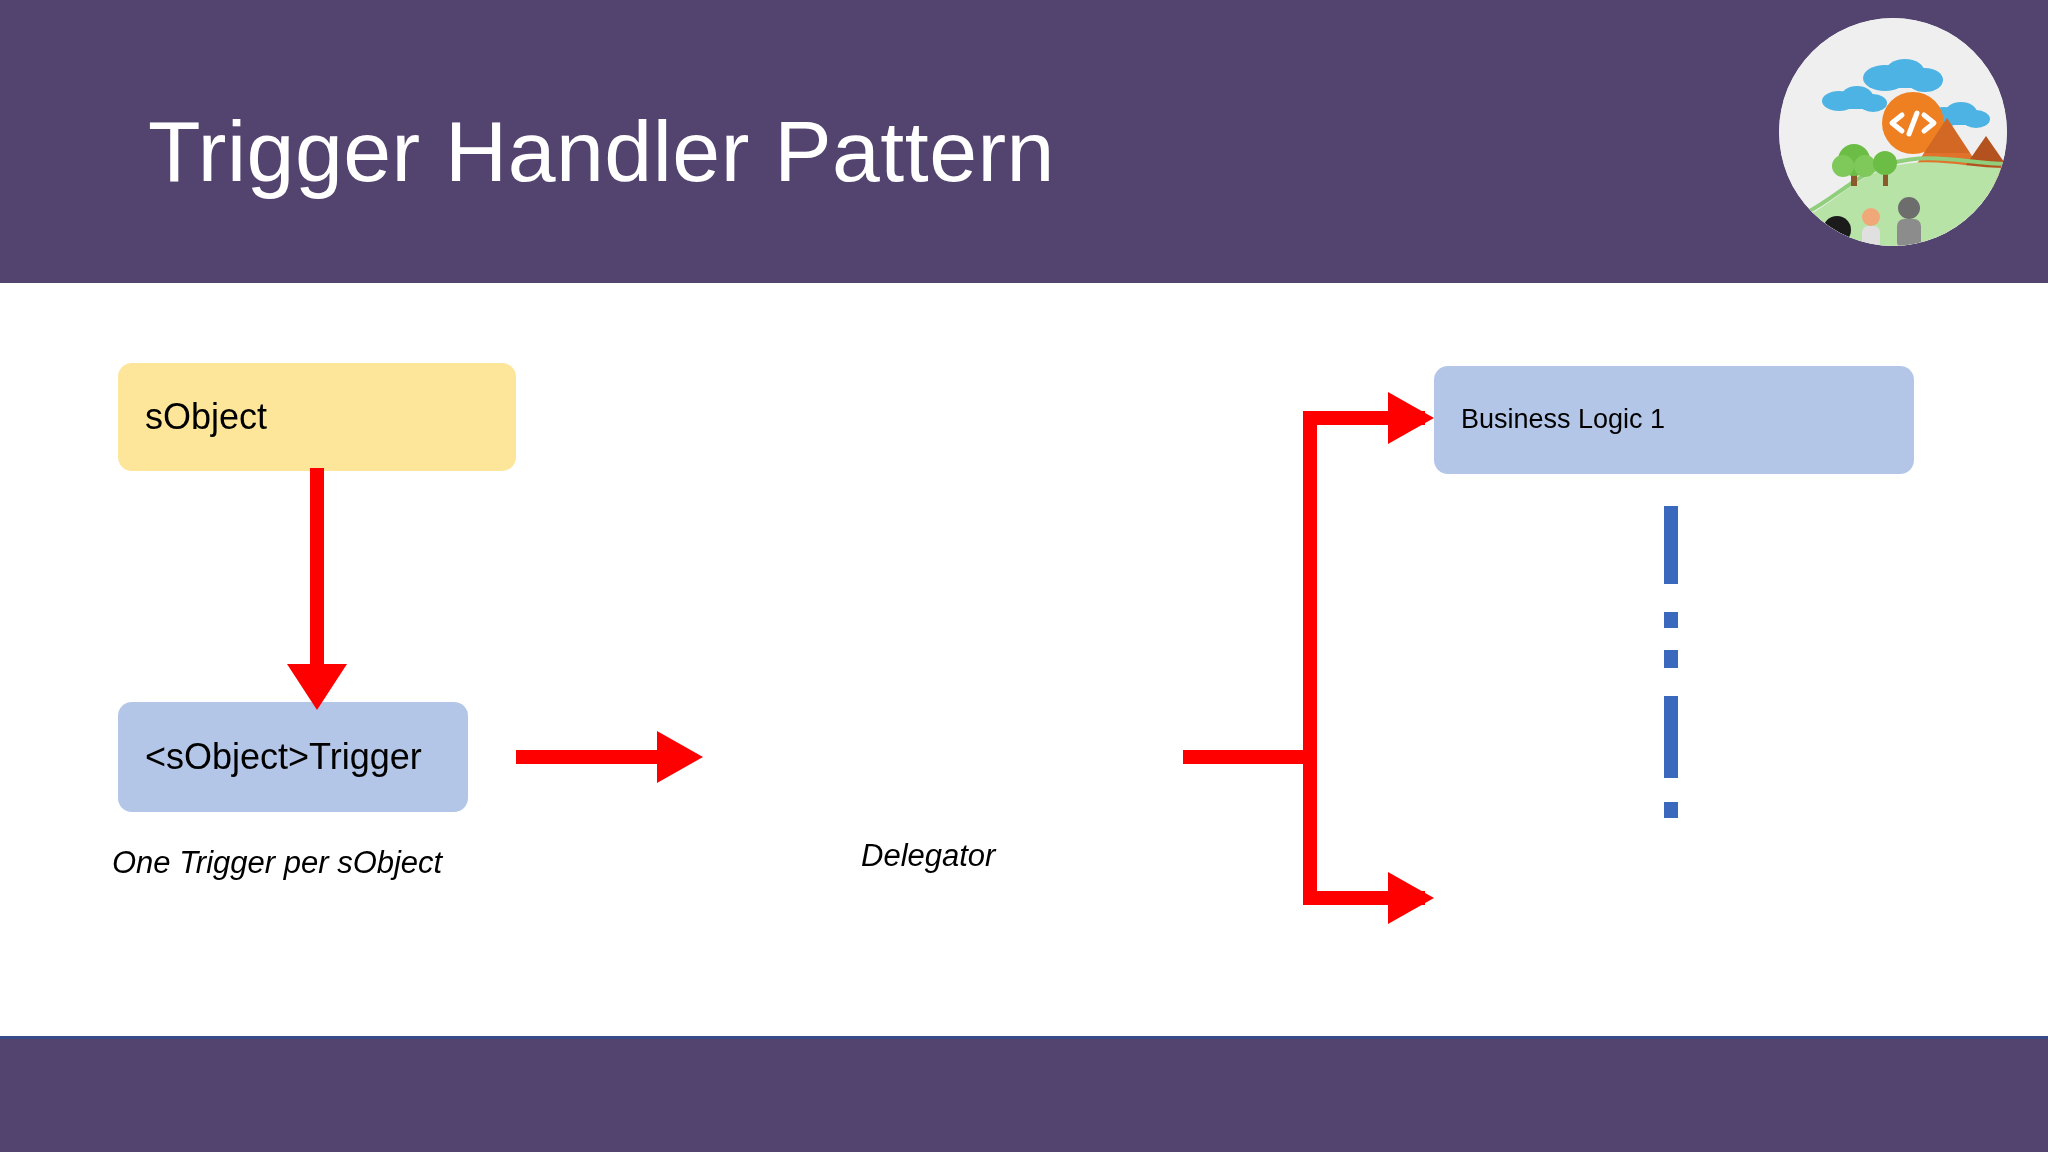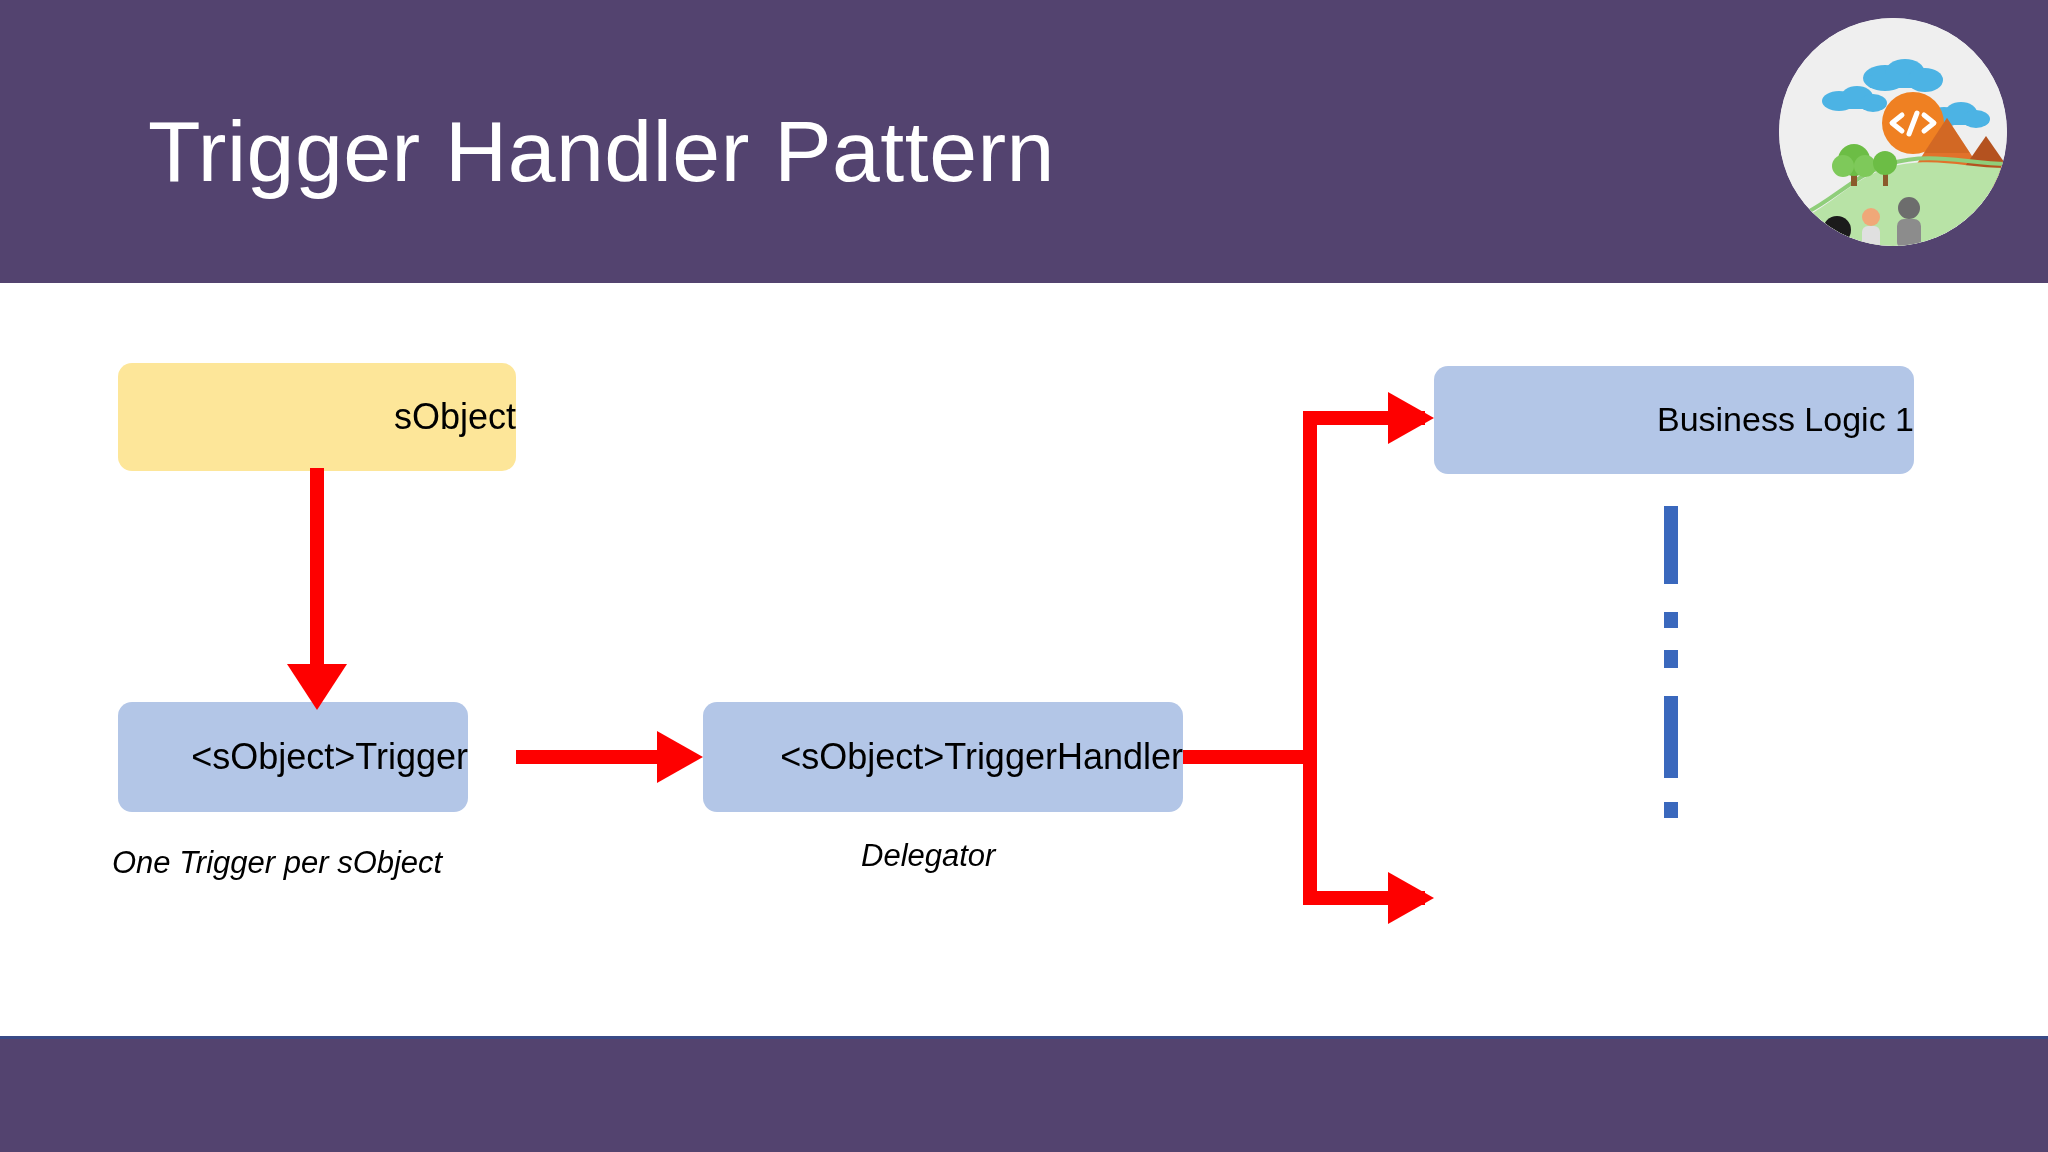--- a/index.html
+++ b/index.html
@@ -61,43 +61,44 @@
   }
   .logo svg { display: block; width: 228px; height: 228px; }
 
   
   .node {
     position: absolute;
     box-sizing: border-box;
     border-radius: 14px;
     display: flex;
     align-items: center;
-    justify-content: flex-end;
+    justify-content: flex-start;
     color: #000000;
     text-align: center;
     line-height: 1.1;
+    padding-left: 27px;
   }
   .node-yellow { background: #fde699; }
   .node-blue   { background: #b3c6e7; }
 
   #node-sobject {
     left: 118px;  top: 363px;  width: 398px;  height: 108px;
     font-size: 36px;
   }
   #node-trigger {
     left: 118px;  top: 702px;  width: 350px;  height: 110px;
     font-size: 36px;
   }
   #node-handler {
     left: 703px;  top: 702px;  width: 480px;  height: 110px;
     font-size: 36px;
   }
   #node-logic-1 {
     left: 1434px; top: 366px;  width: 480px;  height: 108px;
-    font-size: 34px;
+    font-size: 27px;
   }
   #node-logic-n {
     left: 1432px; top: 853px;  width: 480px;  height: 112px;
     font-size: 34px;
   }
 
   
   .caption {
     position: absolute;
     font-style: italic;
@@ -222,23 +223,20 @@
   </div>
 
   <div class="node node-yellow" id="node-sobject">
     <span>sObject</span>
   </div>
 
   <div class="node node-blue" id="node-trigger">
     <span>&lt;sObject&gt;Trigger</span>
   </div>
 
-  <div class="node node-blue" id="node-handler">
-    <span>&lt;sObject&gt;TriggerHandler</span>
-  </div>
 
   <div class="node node-blue" id="node-logic-1">
     <span>Business Logic 1</span>
   </div>
 
 
   <div class="caption" id="caption-trigger">One Trigger per sObject</div>
   <div class="caption" id="caption-handler">Delegator</div>
 
   <div class="divider">

